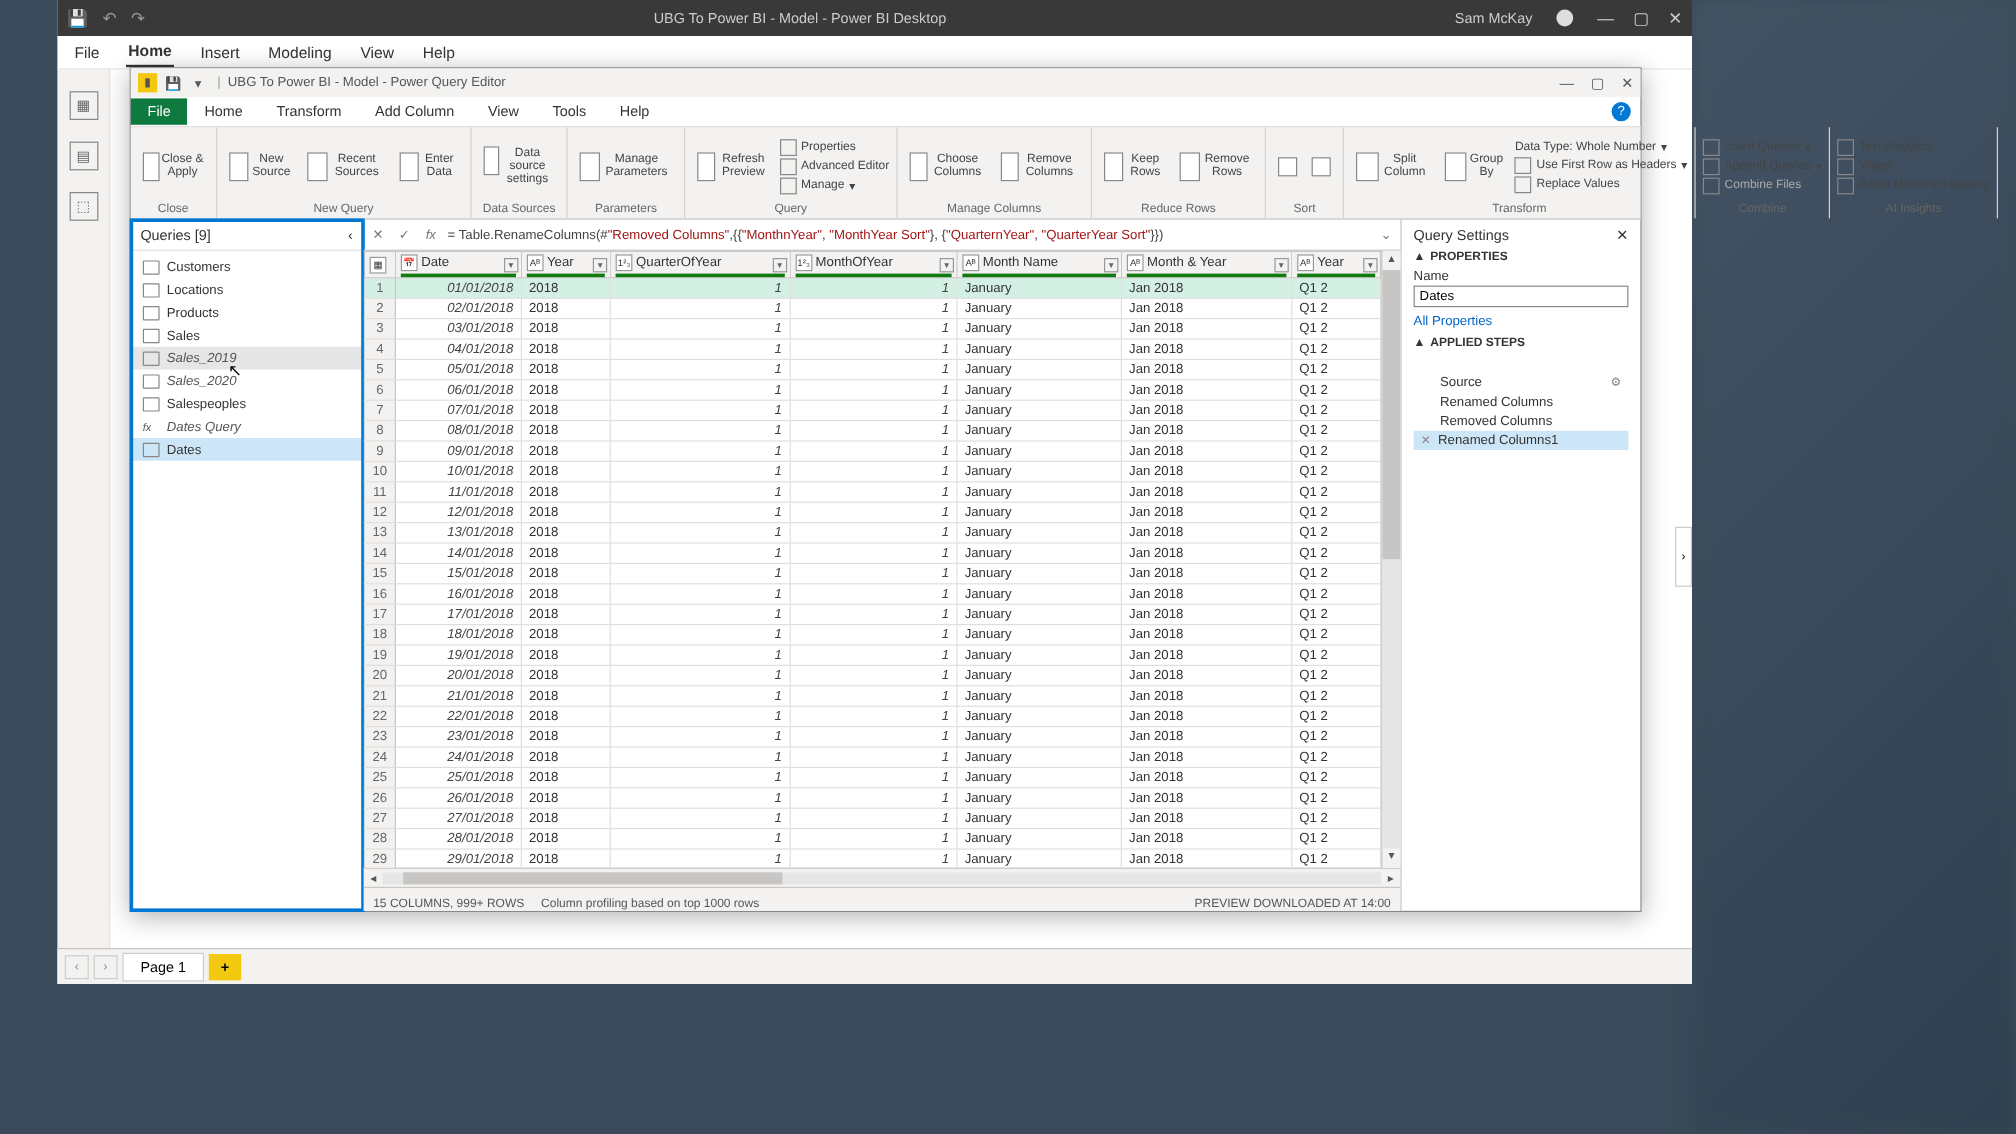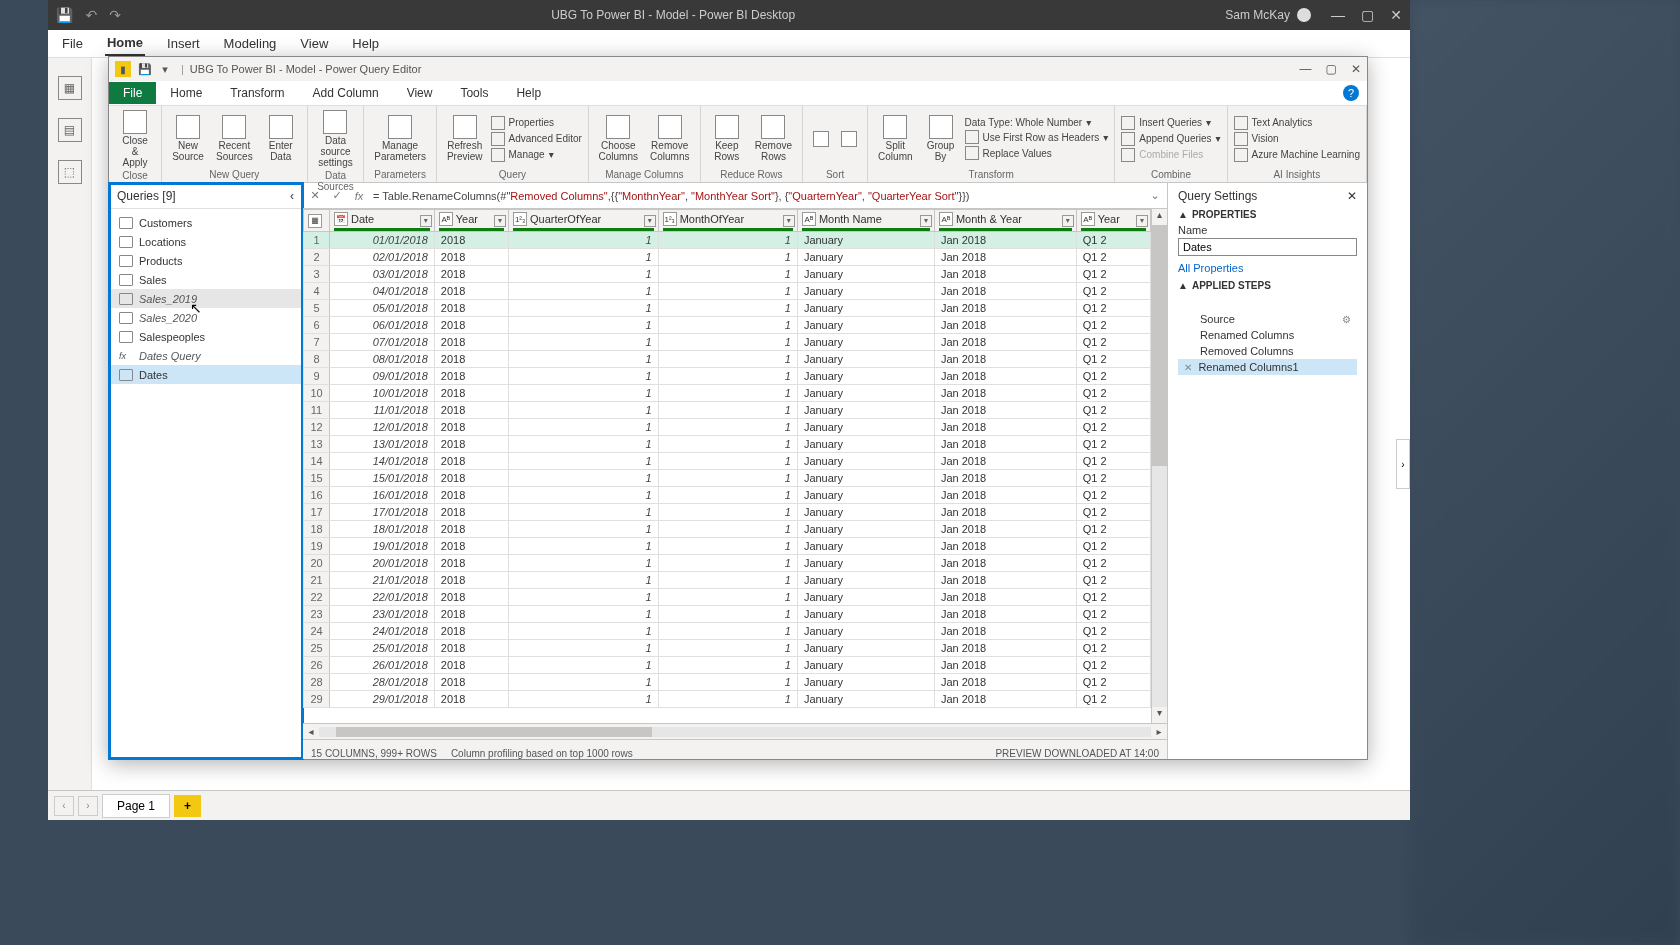--- a/index.html
+++ b/index.html
@@ -2,21 +2,21 @@
 <html><head>
 <meta charset="utf-8">
 <style>
 * { margin: 0; padding: 0; box-sizing: border-box; font-family: 'Segoe UI', Tahoma, sans-serif; }
 body { background: #3a4a5a; width: 1680px; height: 945px; overflow: hidden; position: relative; }
 .desktop-frame { position: absolute; left: 48px; top: 0; width: 1362px; height: 820px; background: #f3f2f1; display: flex; flex-direction: column; }
 .pbi-titlebar { height: 30px; background: #393939; display: flex; align-items: center; color: #ccc; font-size: 12px; padding: 0 8px; }
 .pbi-titlebar .qat { display: flex; gap: 12px; align-items: center; }
 .pbi-titlebar .qat span { color: #999; font-size: 14px; }
 .pbi-titlebar .title { flex: 1; text-align: center; color: #ccc; }
-.pbi-titlebar .user { display: flex; align-items: flex-end; gap: 7px; }
+.pbi-titlebar .user { display: flex; align-items: flex-end; gap: 20px; }
 .pbi-titlebar .win-controls { display: flex; gap: 16px; margin-left: 20px; font-size: 14px; }
 .avatar { width: 14px; height: 14px; border-radius: 50%; background: #ddd; }
 .pbi-menubar { height: 28px; background: #fff; display: flex; align-items: center; padding: 0 12px; gap: 20px; font-size: 13px; border-bottom: 1px solid #e1dfdd; }
 .pbi-menubar .tab { padding: 4px 2px; color: #333; }
 .pbi-menubar .tab.active { border-bottom: 2px solid #333; font-weight: 600; }
 .pbi-main { flex: 1; display: flex; position: relative; }
 .pbi-left-rail { width: 44px; background: #f3f2f1; border-right: 1px solid #e1dfdd; display: flex; flex-direction: column; padding-top: 18px; gap: 18px; align-items: center; }
 .pbi-left-rail .rail-icon { width: 24px; height: 24px; border: 1px solid #888; display: flex; align-items: center; justify-content: center; font-size: 12px; color: #666; }
 .pbi-canvas { flex: 1; position: relative; background: #fff; }
 .pbi-collapse { position: absolute; right: 0; top: 50%; width: 14px; height: 50px; background: #fff; border: 1px solid #ccc; display: flex; align-items: center; justify-content: center; font-size: 10px; }
@@ -30,21 +30,21 @@
 .pq-titlebar .win-ctrl { margin-left: auto; display: flex; gap: 14px; font-size: 12px; color: #555; }
 .pq-ribbon-tabs { height: 24px; display: flex; align-items: center; font-size: 12px; }
 .pq-ribbon-tabs .rt { padding: 4px 14px; color: #333; }
 .pq-ribbon-tabs .rt.file { background: #0e7a40; color: #fff; }
 .pq-ribbon-tabs .rt.active { background: #fff; }
 .pq-ribbon-tabs .help-icon { margin-left: auto; margin-right: 8px; width: 16px; height: 16px; border-radius: 50%; background: #0078d4; color: #fff; font-size: 11px; display: flex; align-items: center; justify-content: center; }
 .pq-ribbon { height: 78px; background: #f3f2f1; border-top: 1px solid #e1dfdd; border-bottom: 1px solid #c8c6c4; display: flex; font-size: 10px; color: #444; }
 .rg { border-right: 1px solid #d6d4d2; padding: 2px 6px; display: flex; flex-direction: column; }
 .rg-top { flex: 1; display: flex; align-items: center; gap: 4px; }
 .rg-label { text-align: center; font-size: 10px; color: #666; }
-.rbtn { display: flex; flex-direction: column; align-items: center; justify-content: center; padding: 2px 4px; gap: 1px; min-width: 40px; }
+.rbtn { display: flex; flex-direction: row; align-items: flex-start; justify-content: center; padding: 2px 4px; gap: 1px; min-width: 40px; }
 .rbtn .ri { width: 24px; height: 24px; border: 1px solid #888; background: #fff; }
 .rbtn .ri.small { width: 16px; height: 16px; }
 .rbtn .lbl { text-align: center; line-height: 1.1; }
 .rstack { display: flex; flex-direction: column; gap: 2px; justify-content: center; }
 .rstack .srow { display: flex; align-items: center; gap: 4px; white-space: nowrap; }
 .rstack .srow .si { width: 14px; height: 14px; border: 1px solid #888; }
 .pq-body { flex: 1; display: flex; min-height: 0; }
 .pq-queries { width: 194px; border-right: 1px solid #c8c6c4; display: flex; flex-direction: column; outline: 3px solid #0078d4; outline-offset: -2px; }
 .pq-queries-header { height: 26px; display: flex; align-items: center; justify-content: space-between; padding: 0 8px; font-size: 12px; color: #333; border-bottom: 1px solid #e1dfdd; }
 .pq-queries-list { flex: 1; padding: 4px 0; }
@@ -734,20 +734,30 @@
                   <td class="rownum">26</td>
                   <td class="num">26/01/2018</td>
                   <td>2018</td>
                   <td class="num">1</td>
                   <td class="num">1</td>
                   <td>January</td>
                   <td>Jan 2018</td>
                   <td>Q1 2</td>
                 </tr>
                 <tr>
+                  <td class="rownum">27</td>
+                  <td class="num">27/01/2018</td>
+                  <td>2018</td>
+                  <td class="num">1</td>
+                  <td class="num">1</td>
+                  <td>January</td>
+                  <td>Jan 2018</td>
+                  <td>Q1 2</td>
+                </tr>
+                <tr>
                   <td class="rownum">28</td>
                   <td class="num">28/01/2018</td>
                   <td>2018</td>
                   <td class="num">1</td>
                   <td class="num">1</td>
                   <td>January</td>
                   <td>Jan 2018</td>
                   <td>Q1 2</td>
                 </tr>
                 <tr>

